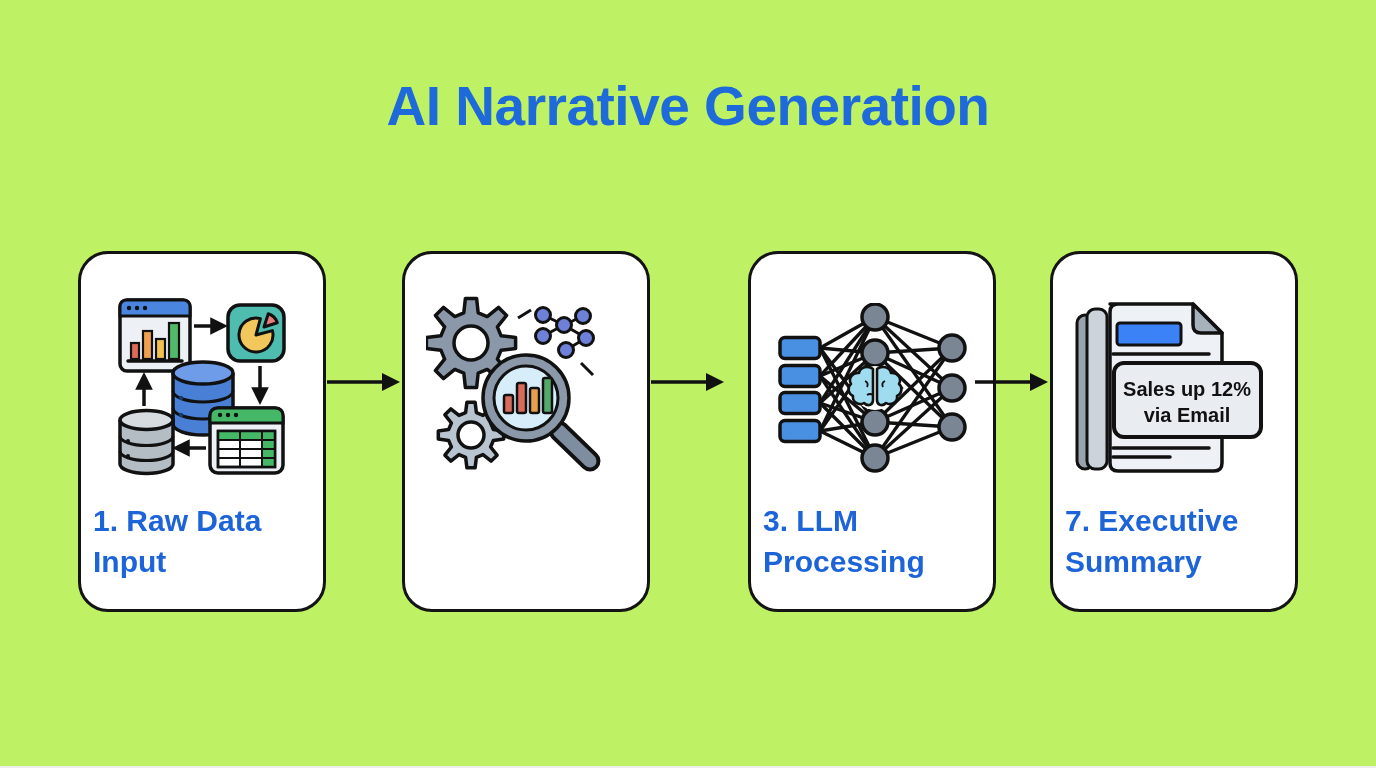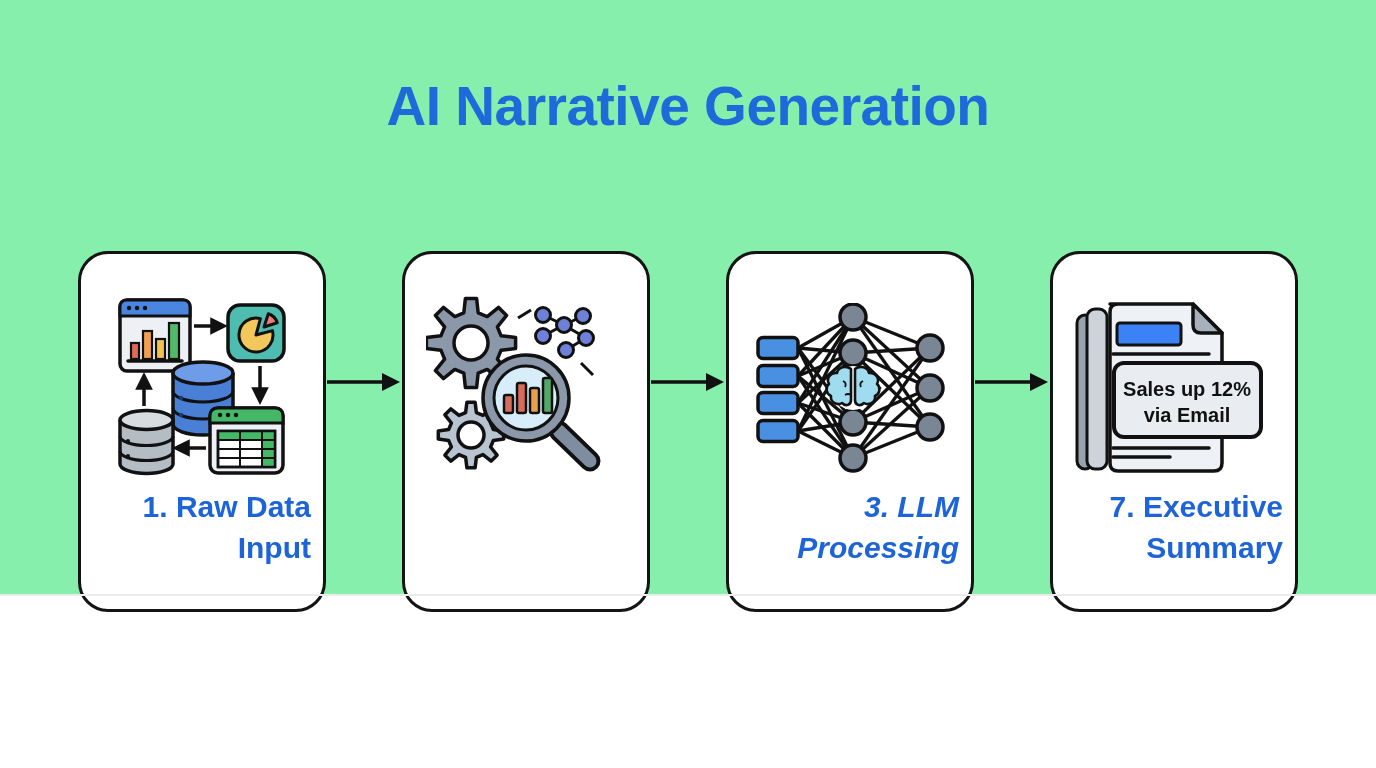--- a/index.html
+++ b/index.html
@@ -1,34 +1,34 @@
 <!DOCTYPE html>
 <html style="--title-blue: #1e6ada; --label-blue: #1d64d8; --card-border: #141414; --arrow-black: #111111; --browser-header-blue: #4a86e0; --bar-red: #e06a5a; --bar-orange: #ef9f4e; --bar-yellow: #f2c14e; --bar-green: #53b96a; --pie-teal-bg: #4fbcb0; --pie-yellow: #f2c75c; --pie-red: #e87d7d; --table-green: #45b868; --db-blue: #4a7fd6; --db-blue-top: #6f9ce8; --db-gray: #b4bcc4; --gear-dark: #8b98a9; --gear-light: #b9c4d1; --lens-blue: #d8edfa; --cluster-dot-blue: #6e80d8; --token-blue: #4a90e2; --node-gray: #7a8694; --brain-blue: #9fdcef; --paper-gray: #eef1f6; --doc-header-blue: #3b82f6;"><head>
 <meta charset="utf-8">
 <style>
   html,body{margin:0;padding:0;background:#ffffff;}
   body{width:1376px;height:768px;overflow:hidden;font-family:"Liberation Sans",sans-serif;}
-  .canvas{position:relative;width:1376px;height:596px;background:#86efac;}
+  .canvas{position:relative;width:1376px;height:768px;background:#bef264;}
   .title{
     position:absolute;top:74px;left:0;width:100%;
     text-align:center;font-size:55px;font-weight:bold;
     letter-spacing:-0.5px;color:var(--title-blue,#1e6ada);
   }
   .card{
     position:absolute;top:251px;width:248px;height:361px;
     background:#ffffff;border:3px solid var(--card-border,#141414);
     border-radius:30px;box-sizing:border-box;
   }
-  .card-1{left:78px;} .card-2{left:402px;} .card-3{left:726px;font-style:italic;} .card-4{left:1050px;}
+  .card-1{left:78px;} .card-2{left:402px;} .card-3{left:748px;} .card-4{left:1050px;}
   .icon-wrap{
     height:196px;margin-top:36px;
     display:flex;align-items:center;justify-content:center;
   }
   .step-label{
-    margin-top:0;padding:0 12px;text-align:right;
+    margin-top:14px;padding:0 12px;text-align:left;
     font-size:30px;line-height:1.38;font-weight:bold;
     color:var(--label-blue,#1d64d8);
   }
   .connector{position:absolute;top:370px;width:76px;height:24px;}
   .conn-1{left:326px;} .conn-2{left:650px;} .conn-3{left:974px;}
   .bottom-hairline{position:absolute;left:0;bottom:0;width:100%;height:2px;background:#ececec;}
   svg{display:block;}
   .callout-text{font-family:"Liberation Sans",sans-serif;font-weight:bold;font-size:20px;fill:#111111;}
 </style>
 </head>

